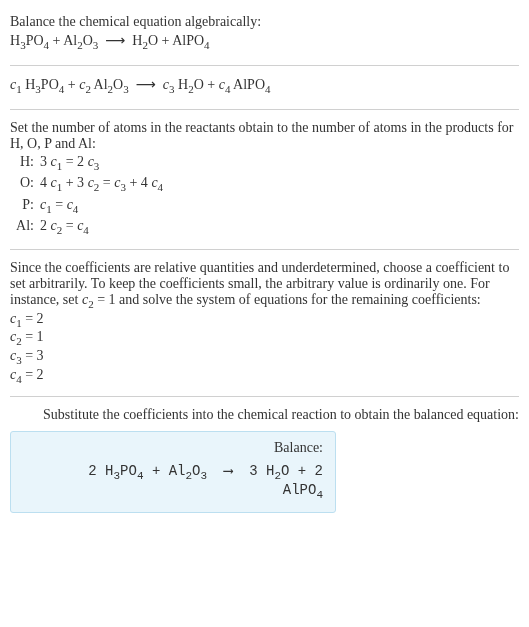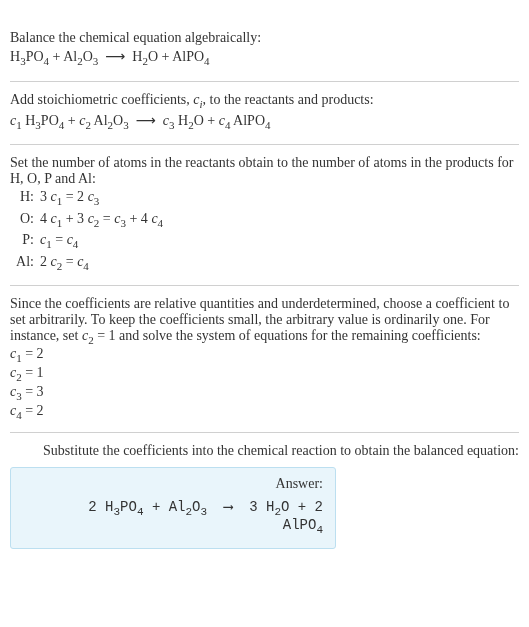--- a/index.html
+++ b/index.html
@@ -6,21 +6,20 @@
       margin: 0;
       padding: 0;
       font-family: "Times New Roman", Georgia, serif;
       font-size: 14px;
       color: #333;
       background: #fff;
       width: 529px;
     }
     .container {
       padding: 14px 10px 10px;
-      margin-top: 16px;
     }
     .section {
       border-bottom: 1px solid #d0d0d0;
       padding-bottom: 10px;
       margin-bottom: 10px;
     }
     .section:last-of-type { border-bottom: none; text-align: right; }
     .equation { margin: 2px 0 4px; }
     sub  { font-size: 11px; vertical-align: sub; }
     .atom-row { display: flex; margin: 1px 0; line-height: 1.25; }
@@ -44,23 +43,20 @@
 
   <div class="section">
     <div>Balance the chemical equation algebraically:</div>
     <div class="equation">
       H<sub>3</sub>PO<sub>4</sub> + Al<sub>2</sub>O<sub>3</sub>&nbsp;&nbsp;⟶&nbsp;&nbsp;H<sub>2</sub>O + AlPO<sub>4</sub>
     </div>
 
   </div>
 
   <div class="section">
-    <div>
-      Add stoichiometric coefficients, <i>c<sub>i</sub></i>, to the reactants and products:
-    </div>
 
     <div class="equation">
       <i>c</i><sub>1</sub> H<sub>3</sub>PO<sub>4</sub> + <i>c</i><sub>2</sub> Al<sub>2</sub>O<sub>3</sub>&nbsp;&nbsp;⟶&nbsp;&nbsp;<i>c</i><sub>3</sub> H<sub>2</sub>O + <i>c</i><sub>4</sub> AlPO<sub>4</sub>
     </div>
 
   </div>
 
   <div class="section">
     <div>Set the number of atoms in the reactants obtain to the number of atoms in the products for H, O, P and Al:</div>
 
@@ -109,21 +105,21 @@
     <div class="coef-line"><i>c</i><sub>3</sub> = 3</div>
 
     <div class="coef-line"><i>c</i><sub>4</sub> = 2</div>
 
   </div>
 
   <div class="section" style="border-bottom:none;">
     <div>Substitute the coefficients into the chemical reaction to obtain the balanced equation:</div>
 
     <div class="answer-box" style="margin-top:8px;">
-      <div class="answer-title">Answer:</div>
+      <div class="answer-title">Balance:</div>
       <div class="answer-eq">
         2 H<sub>3</sub>PO<sub>4</sub> + Al<sub>2</sub>O<sub>3</sub>&nbsp;&nbsp;⟶&nbsp;&nbsp;3 H<sub>2</sub>O + 2 AlPO<sub>4</sub>
       </div>
 
     </div>
   </div>
 
 </div>
 
 </body></html>

